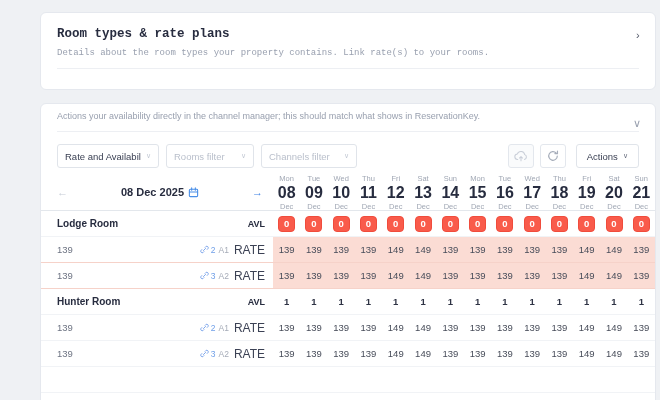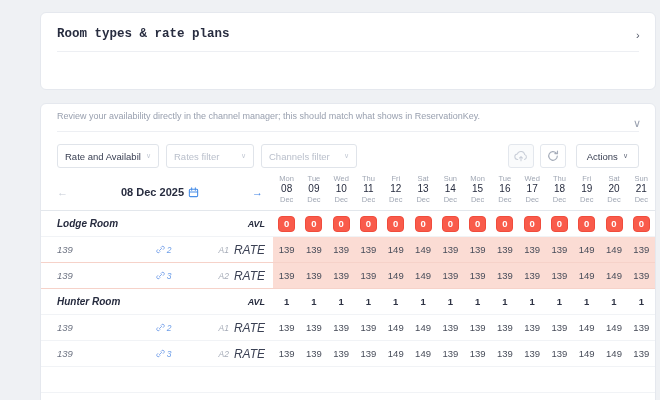--- a/index.html
+++ b/index.html
@@ -26,60 +26,61 @@
   .icon-btn.disabled{background:#fafbfc;}
   .actions-btn{height:24px;border:1px solid #e0e4ea;border-radius:3px;background:#fff;display:flex;align-items:center;gap:5px;padding:0 10px;font-size:9.5px;color:#3b4154;margin-left:4px;cursor:pointer;}
   .actions-chev{font-size:7px;color:#6b7180;}
   .grid{margin-top:6px;}
   .grid-header{display:flex;height:37px;border-bottom:1px solid #e3e7ec;align-items:stretch;}
   .left-col{width:232px;flex:none;display:flex;align-items:center;padding:0 10px 0 16px;}
   .nav-left{color:#c6ccd6;font-size:11px;cursor:pointer;}
   .nav-center{flex:1;display:flex;align-items:center;justify-content:center;gap:4px;font-size:11px;font-weight:700;color:#272c3f;cursor:pointer;}
   .nav-right{color:#3e82e4;font-size:11px;cursor:pointer;}
   .cols{flex:1;display:flex;}
-  .col-head{flex:1;display:flex;flex-direction:column;align-items:center;justify-content:flex-start;line-height:1.2;}
+  .col-head{flex:1;display:flex;flex-direction:column;align-items:center;justify-content:space-between;line-height:1.2;}
   .dow,.mon{font-size:7.5px;color:#a0a7b4;}
-  .day{font-size:10px;font-weight:400;color:#272c3f;}
+  .day{font-size:16px;font-weight:700;color:#272c3f;}
   .grid-row{display:flex;height:26px;border-bottom:1px solid #f1f3f6;align-items:stretch;}
   .grid-row.hl{border-bottom-color:#f6d2c9;}
-  .row-left{width:232px;flex:none;display:flex;align-items:center;padding:0 6px 0 16px;font-style:italic;}
+  .row-left{width:232px;flex:none;display:flex;align-items:center;padding:0 6px 0 16px;}
   .room-name{font-size:10px;font-weight:700;color:#272c3f;flex:1;}
   .price-label{font-size:9.5px;color:#6d7382;flex:1;}
   .avl-label{font-size:9px;font-weight:700;color:#272c3f;padding-right:2px;}
   .link-group{display:inline-flex;align-items:center;margin-right:5px;}
   .link-count{font-size:8.5px;color:#6f9fe8;margin:0 3px 0 2px;}
-  .rate-code{font-size:8.5px;color:#a6acb8;margin-left:44px;}
+  .rate-code{font-size:8.5px;color:#a6acb8;}
   .rate-type{font-size:12px;color:#3b4154;padding-right:2px;}
   .cells{flex:1;display:flex;align-items:center;}
   .cells.pink{background:#fbdcd4;}
   .cell{flex:1;display:flex;align-items:center;justify-content:center;font-size:9.5px;color:#474c59;cursor:pointer;}
   .badge0{width:17px;height:16px;background:#f95b4b;border:1px solid #f04c3c;border-radius:4px;color:#fff;font-size:9.5px;font-weight:700;display:flex;align-items:center;justify-content:center;}
   .avl-num{font-weight:700;color:#2e3344;font-size:9.5px;}
 </style>
 </head>
 <body>
 
 <div class="card" id="card-roomtypes">
   <div class="card-title">Room types &amp; rate plans</div>
   <span class="head-chev">›</span>
+  <div class="card-sub">Details about the room types your property contains. Link rate(s) to your rooms.</div>
   <div class="hr"></div>
 </div>
 
 <div class="card" id="card-inventory">
   <span class="head-chev">∨</span>
-  <div class="card-sub">Review your availability directly in the channel manager; this should match what shows in ReservationKey.</div>
+  <div class="card-sub">Actions your availability directly in the channel manager; this should match what shows in ReservationKey.</div>
   <div class="hr"></div>
 
   <div class="filterbar">
     <div class="select value w1">
       <span class="lab">Rate and Availability</span>
       <span class="sel-chev">∨</span>
     </div>
-    <div class="select placeholder w3">
-      <span class="lab">Rates filter</span>
+    <div class="select placeholder w2">
+      <span class="lab">Rooms filter</span>
       <span class="sel-chev">∨</span>
     </div>
     <div class="select placeholder w4">
       <span class="lab">Channels filter</span>
       <span class="sel-chev">∨</span>
     </div>
     <div class="toolbar-right">
       <div class="icon-btn disabled">
         <svg width="14" height="12" viewBox="0 0 16 14" fill="none" stroke="#c9ced8" stroke-width="1.2" stroke-linecap="round" stroke-linejoin="round">
           <path d="M4.2 11A3.2 3.2 0 0 1 3.8 4.6 4.4 4.4 0 0 1 12.3 5.4 2.9 2.9 0 0 1 12 11"></path>

